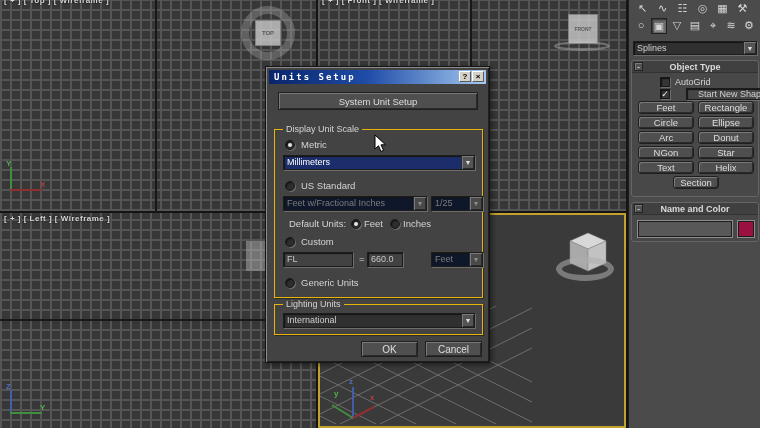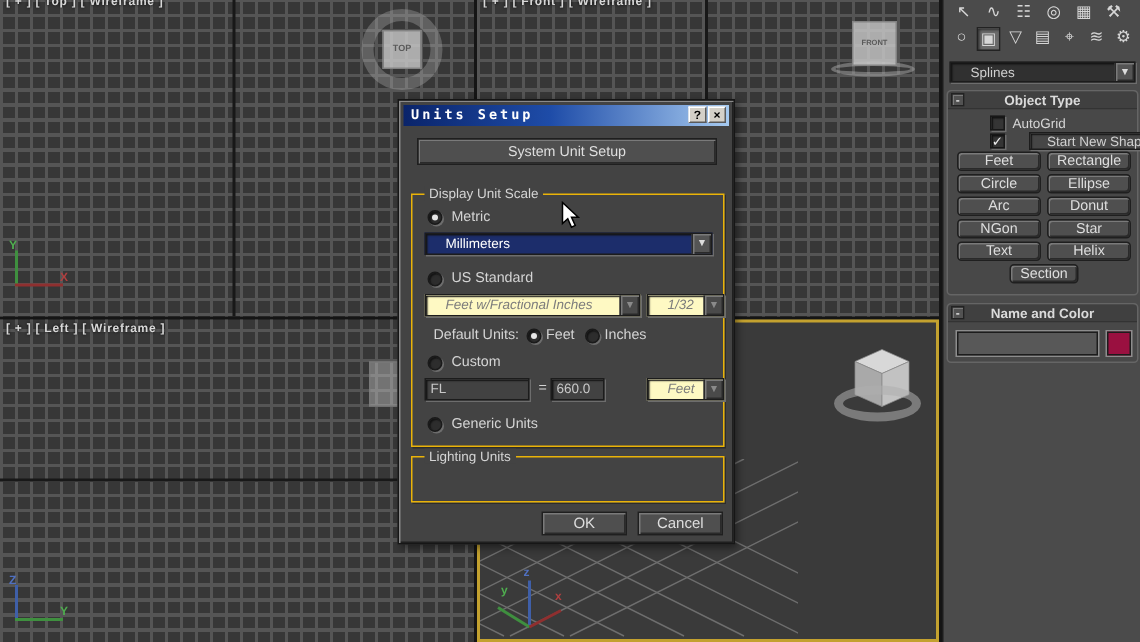--- a/index.html
+++ b/index.html
@@ -52,28 +52,28 @@
     font-size:9.5px; line-height:17px; }
   .grp { position:absolute; border:1px solid #eab308; box-shadow:1px 1px 0 #2c2c2c; }
   .grp-label { position:absolute; top:-6px; left:8px; background:#434343; padding:0 3px; font-size:9px; }
   .radio { position:absolute; width:10px; height:10px; border-radius:50%; background:#2d2d2d;
     border:1px solid #1a1a1a; box-shadow: inset 1px 1px 1px #141414, 1px 1px 0 #6d6d6d; }
   .radio.checked::after { content:""; position:absolute; left:2px; top:2px; width:4px; height:4px;
     border-radius:50%; background:#e6e6e6; }
   .dlg-lbl { position:absolute; font-size:9.5px; color:#d4d4d4; white-space:nowrap; }
   .combo { position:absolute; height:15px; border:1px solid #1c1c1c;
     box-shadow: inset 1px 1px 1px #141414, 1px 1px 0 #6d6d6d; background:#303030; display:flex; }
-  .combo .ctext { flex:1; font-size:9px; color:#cfcfcf; line-height:13px; padding-left:13px;
+  .combo .ctext { flex:1; font-size:9px; color:#cfcfcf; line-height:13px; padding-left:3px;
     overflow:hidden; white-space:nowrap; }
   .combo .carrow { width:13px; background:#545454; border-left:1px solid #2a2a2a;
     box-shadow: inset 1px 1px 0 #7a7a7a, inset -1px -1px 0 #2a2a2a;
     font-size:7px; color:#ddd; text-align:center; line-height:13px; }
   .combo.sel { background:#1c2d6b; }
   .combo.sel .ctext { color:#fff; }
-  .combo.dis { background:#fef9c3;font-style:italic; }
+  .combo.dis { background:#0f172a; }
   .combo.dis .ctext { color:#7c7c7c; }
   .combo.dis .carrow { color:#8a8a8a; background:#4a4a4a; }
   .efield { position:absolute; height:15px; background:#424242; border:1px solid #1c1c1c;
     box-shadow: inset 1px 1px 1px #141414, 1px 1px 0 #6d6d6d;
     font-size:9px; color:#c8c8c8; line-height:13px; padding-left:3px; }
   .dlg-btn { position:absolute; width:57px; height:16px; font-size:10px; line-height:15px; }
 
   
   #panel { position:absolute; left:628px; top:0; width:132px; height:428px;
     background:#4b4b4b; border-left:1px solid #1d1d1d; color:#dcdcdc; }
@@ -200,21 +200,21 @@
         <span class="carrow">▼</span>
       </div>
 
       <div class="radio" style="left:10px;top:51px;"></div>
       <div class="dlg-lbl" style="left:26px;top:50px;">US Standard</div>
       <div class="combo dis" style="left:8px;top:66px;width:144px;">
         <span class="ctext">Feet w/Fractional Inches</span>
         <span class="carrow">▼</span>
       </div>
       <div class="combo dis" style="left:156px;top:66px;width:52px;">
-        <span class="ctext">1/32</span>
+        <span class="ctext">1/25</span>
         <span class="carrow">▼</span>
       </div>
       <div class="dlg-lbl" style="left:14px;top:88px;">Default Units:</div>
       <div class="radio checked" style="left:76px;top:89px;"></div>
       <div class="dlg-lbl" style="left:89px;top:88px;">Feet</div>
       <div class="radio" style="left:115px;top:89px;"></div>
       <div class="dlg-lbl" style="left:128px;top:88px;">Inches</div>
 
       <div class="radio" style="left:10px;top:107px;"></div>
       <div class="dlg-lbl" style="left:26px;top:106px;">Custom</div>
@@ -225,20 +225,24 @@
         <span class="ctext">Feet</span>
         <span class="carrow">▼</span>
       </div>
 
       <div class="radio" style="left:10px;top:148px;"></div>
       <div class="dlg-lbl" style="left:26px;top:147px;">Generic Units</div>
     </div>
 
     <div class="grp" style="left:8px;top:237px;width:209px;height:31px;">
       <div class="grp-label">Lighting Units</div>
+      <div class="combo" style="left:8px;top:8px;width:192px;">
+        <span class="ctext">International</span>
+        <span class="carrow">▼</span>
+      </div>
     </div>
 
     <div class="btn3d dlg-btn" style="left:95px;top:274px;">OK</div>
     <div class="btn3d dlg-btn" style="left:159px;top:274px;">Cancel</div>
   </div>
 
   <div id="panel">
     <div id="panel-tabs">
       <span class="ptab">↖</span>
       <span class="ptab">∿</span>

